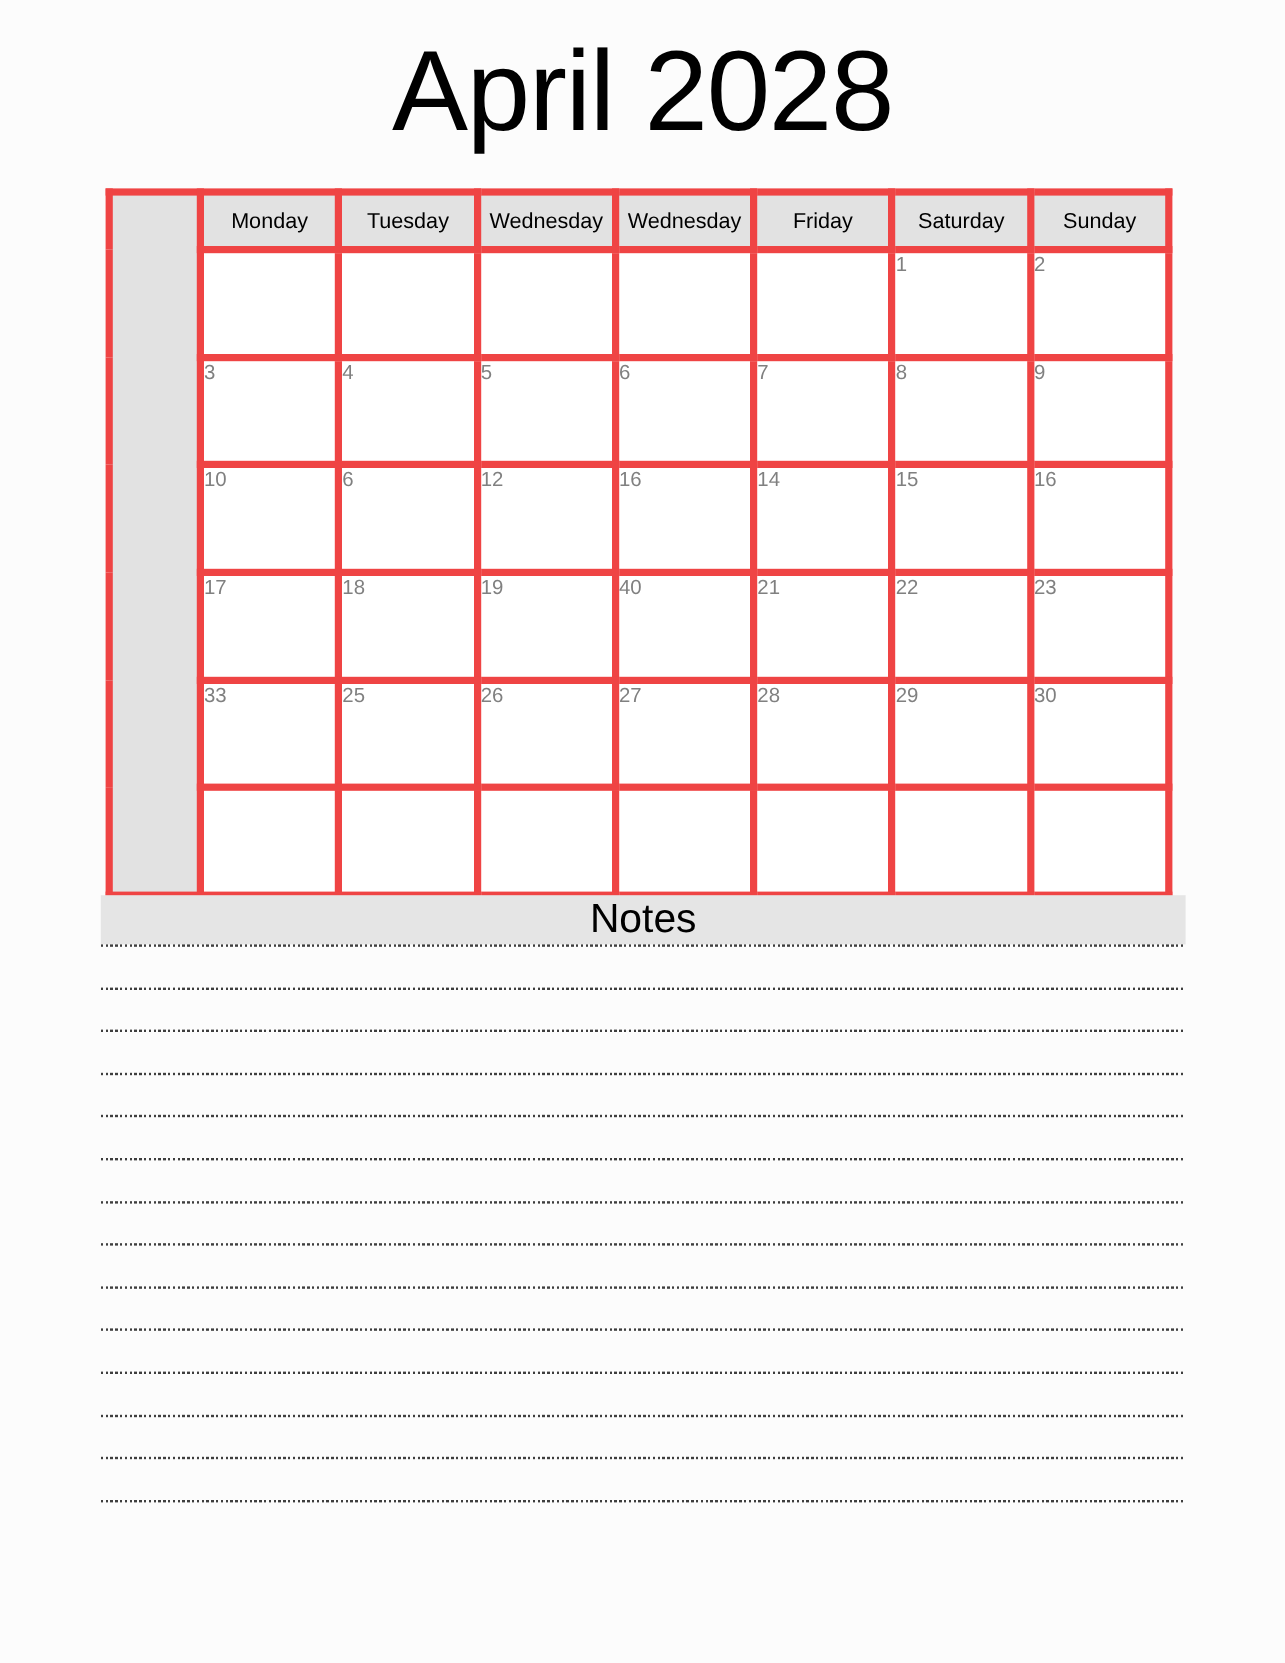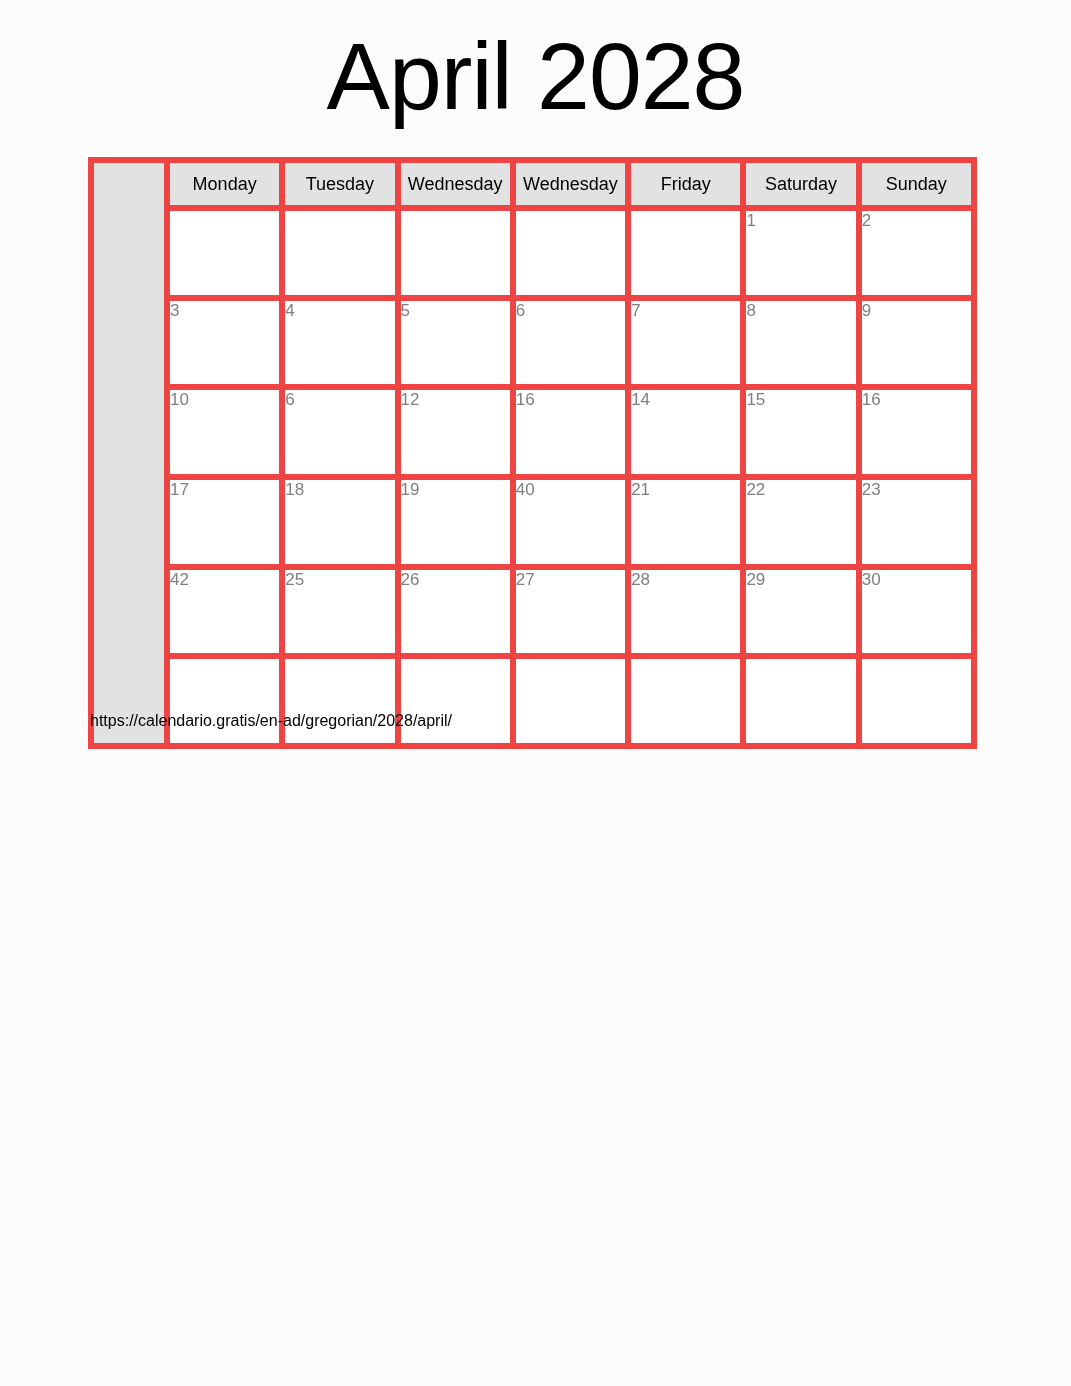--- a/index.html
+++ b/index.html
@@ -144,36 +144,56 @@
         <tr>
           <td class="day-cell">17</td>
           <td class="day-cell">18</td>
           <td class="day-cell">19</td>
           <td class="day-cell">40</td>
           <td class="day-cell">21</td>
           <td class="day-cell">22</td>
           <td class="day-cell">23</td>
         </tr>
         <tr>
-          <td class="day-cell">42</td>
+          <td class="day-cell">33</td>
           <td class="day-cell">25</td>
           <td class="day-cell">26</td>
           <td class="day-cell">27</td>
           <td class="day-cell">28</td>
           <td class="day-cell">29</td>
           <td class="day-cell">30</td>
         </tr>
         <tr>
           <td class="day-cell"></td>
           <td class="day-cell"></td>
           <td class="day-cell"></td>
           <td class="day-cell"></td>
           <td class="day-cell"></td>
           <td class="day-cell"></td>
           <td class="day-cell"></td>
         </tr>
       </tbody>
   </table>
 
-  <div class="url">https://calendario.gratis/en-ad/gregorian/2028/april/</div>
 
+  <div class="notes">
+    <div class="notes-header">
+      <span class="notes-title">Notes</span>
+    </div>
+    <div id="notes-lines">
+        <div class="note-line"></div>
+        <div class="note-line"></div>
+        <div class="note-line"></div>
+        <div class="note-line"></div>
+        <div class="note-line"></div>
+        <div class="note-line"></div>
+        <div class="note-line"></div>
+        <div class="note-line"></div>
+        <div class="note-line"></div>
+        <div class="note-line"></div>
+        <div class="note-line"></div>
+        <div class="note-line"></div>
+        <div class="note-line"></div>
+        <div class="note-line"></div>
+      </div>
+  </div>
 
 </div>
 
 </body></html>

